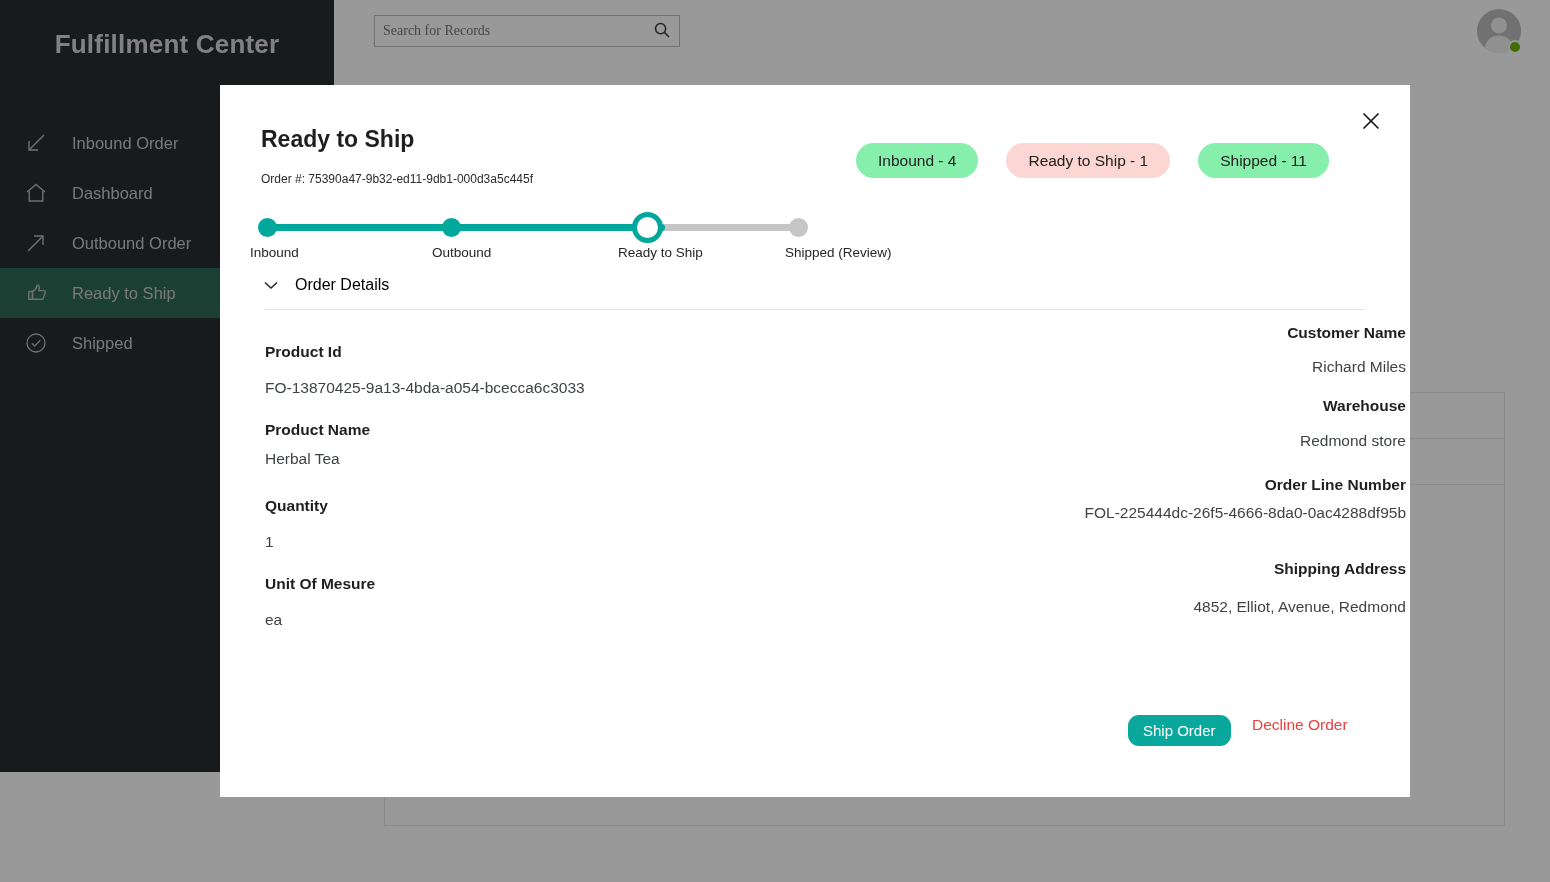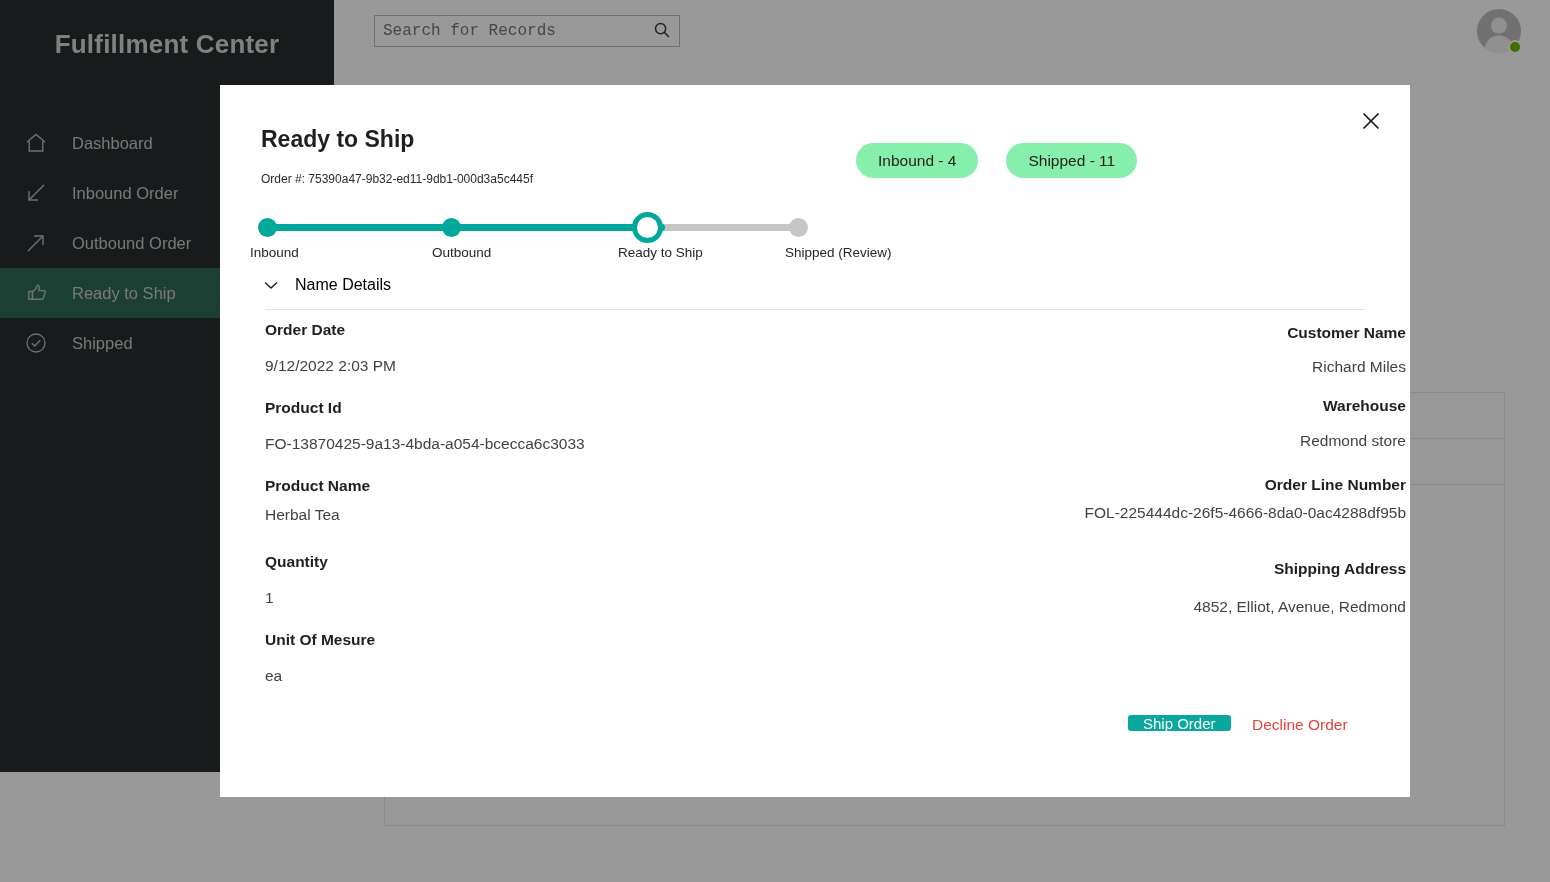--- a/index.html
+++ b/index.html
@@ -56,22 +56,22 @@
     position:absolute; left:40px; top:15px;
     width:306px; height:32px;
     border:1px solid #bdbdbd;
     background:#ffffff;
     display:flex; align-items:center;
   }
   .search-input {
     flex:1; height:30px;
     border:none; outline:none;
     padding:0 8px;
-    font-family:Liberation Mono, monospace;
-    font-size:16px;
+    font-family:Liberation Serif, serif;
+    font-size:14px;
     color:#3b3b3b;
     background:transparent;
   }
   .search-input::placeholder { color:#767676; }
   .search-btn {
     width:34px; height:30px;
     display:flex; align-items:center; justify-content:center;
     background:transparent; border:none; cursor:pointer;
     color:#3b3b3b;
   }
@@ -216,24 +216,24 @@
     color:#3f4346;
   }
 
   
   .gap-a { height:18px; }
   .gap-b { height:22px; }
 
   
   .btn-ship {
     position:absolute; left:908px; top:630px;
-    height:16px; padding:0 15px;
+    height:31px; padding:0 15px;
     background:#0aa89c;
     color:#ffffff;
-    border:none; border-radius:3px;
+    border:none; border-radius:11px;
     font-family:"Liberation Sans", sans-serif;
     font-size:15px;
     cursor:pointer;
   }
   .btn-decline {
     position:absolute; left:1032px; top:631px;
     background:transparent; border:none;
     color:#e8413d;
     font-family:"Liberation Sans", sans-serif;
     font-size:15.5px;
@@ -245,35 +245,35 @@
 
 <div id="app">
 
   <div class="sidebar">
     <div class="brand">Fulfillment Center</div>
     <div class="nav">
 
       <div class="nav-item">
         <span class="nav-ico">
           <svg width="24" height="24" viewBox="0 0 24 24" fill="none" stroke="currentColor" stroke-width="1.4">
-            <path d="M3 11 L12 3.5 L21 11"></path>
-              <path d="M5.2 10 V20 H18.8 V10"></path>
-          </svg>
-        </span>
-        <span class="nav-label">Dashboard</span>
+            <path d="M20 4 L5 19"></path>
+              <path d="M5 10 V19 H14"></path>
+          </svg>
+        </span>
+        <span class="nav-label">Inbound Order</span>
       </div>
 
       <div class="nav-item">
         <span class="nav-ico">
           <svg width="24" height="24" viewBox="0 0 24 24" fill="none" stroke="currentColor" stroke-width="1.4">
-            <path d="M20 4 L5 19"></path>
-              <path d="M5 10 V19 H14"></path>
-          </svg>
-        </span>
-        <span class="nav-label">Inbound Order</span>
+            <path d="M3 11 L12 3.5 L21 11"></path>
+              <path d="M5.2 10 V20 H18.8 V10"></path>
+          </svg>
+        </span>
+        <span class="nav-label">Dashboard</span>
       </div>
 
       <div class="nav-item">
         <span class="nav-ico">
           <svg width="24" height="24" viewBox="0 0 24 24" fill="none" stroke="currentColor" stroke-width="1.4">
             <path d="M4 20 L19 5"></path>
               <path d="M10 5 H19 V14"></path>
           </svg>
         </span>
         <span class="nav-label">Outbound Order</span>
@@ -343,20 +343,21 @@
               <path d="M18.5 3.5 L3.5 18.5"></path>
           </svg>
         </span>
       </button>
 
       <div class="modal-title">Ready to Ship</div>
       <div class="order-no">Order #: 75390a47-9b32-ed11-9db1-000d3a5c445f</div>
 
       <div class="pills">
         <div class="pill">Inbound - 4</div>
+        <div class="pill accent">Ready to Ship - 1</div>
         <div class="pill">Shipped - 11</div>
       </div>
 
       <div class="stepper">
         <div class="track"></div>
         <div class="track-done"></div>
         <div class="dot d1"></div>
         <div class="dot d2"></div>
         <div class="dot current"></div>
         <div class="dot d4"></div>
@@ -367,30 +368,25 @@
           <div class="step-label sl4">Shipped (Review)</div>
         </div>
       </div>
 
       <div class="details-toggle">
         <span class="chev">
           <svg width="20" height="20" viewBox="0 0 20 20" fill="none" stroke="currentColor" stroke-width="1.4">
             <path d="M4 7.5 L10 13 L16 7.5"></path>
           </svg>
         </span>
-        <span>Name Details</span>
+        <span>Order Details</span>
       </div>
       <div class="divider"></div>
 
       <div class="col-left">
-        <div class="field">
-          <div class="f-label">Order Date</div>
-          <div class="gap-a"></div>
-          <div class="f-value"> 9/12/2022 2:03 PM</div>
-        </div>
         <div class="gap-b"></div>
         <div class="field">
           <div class="f-label">Product Id</div>
           <div class="gap-a"></div>
           <div class="f-value">FO-13870425-9a13-4bda-a054-bcecca6c3033</div>
         </div>
         <div class="gap-b"></div>
         <div class="field">
           <div class="f-label">Product Name</div>
           <div style="height:11px"></div>

